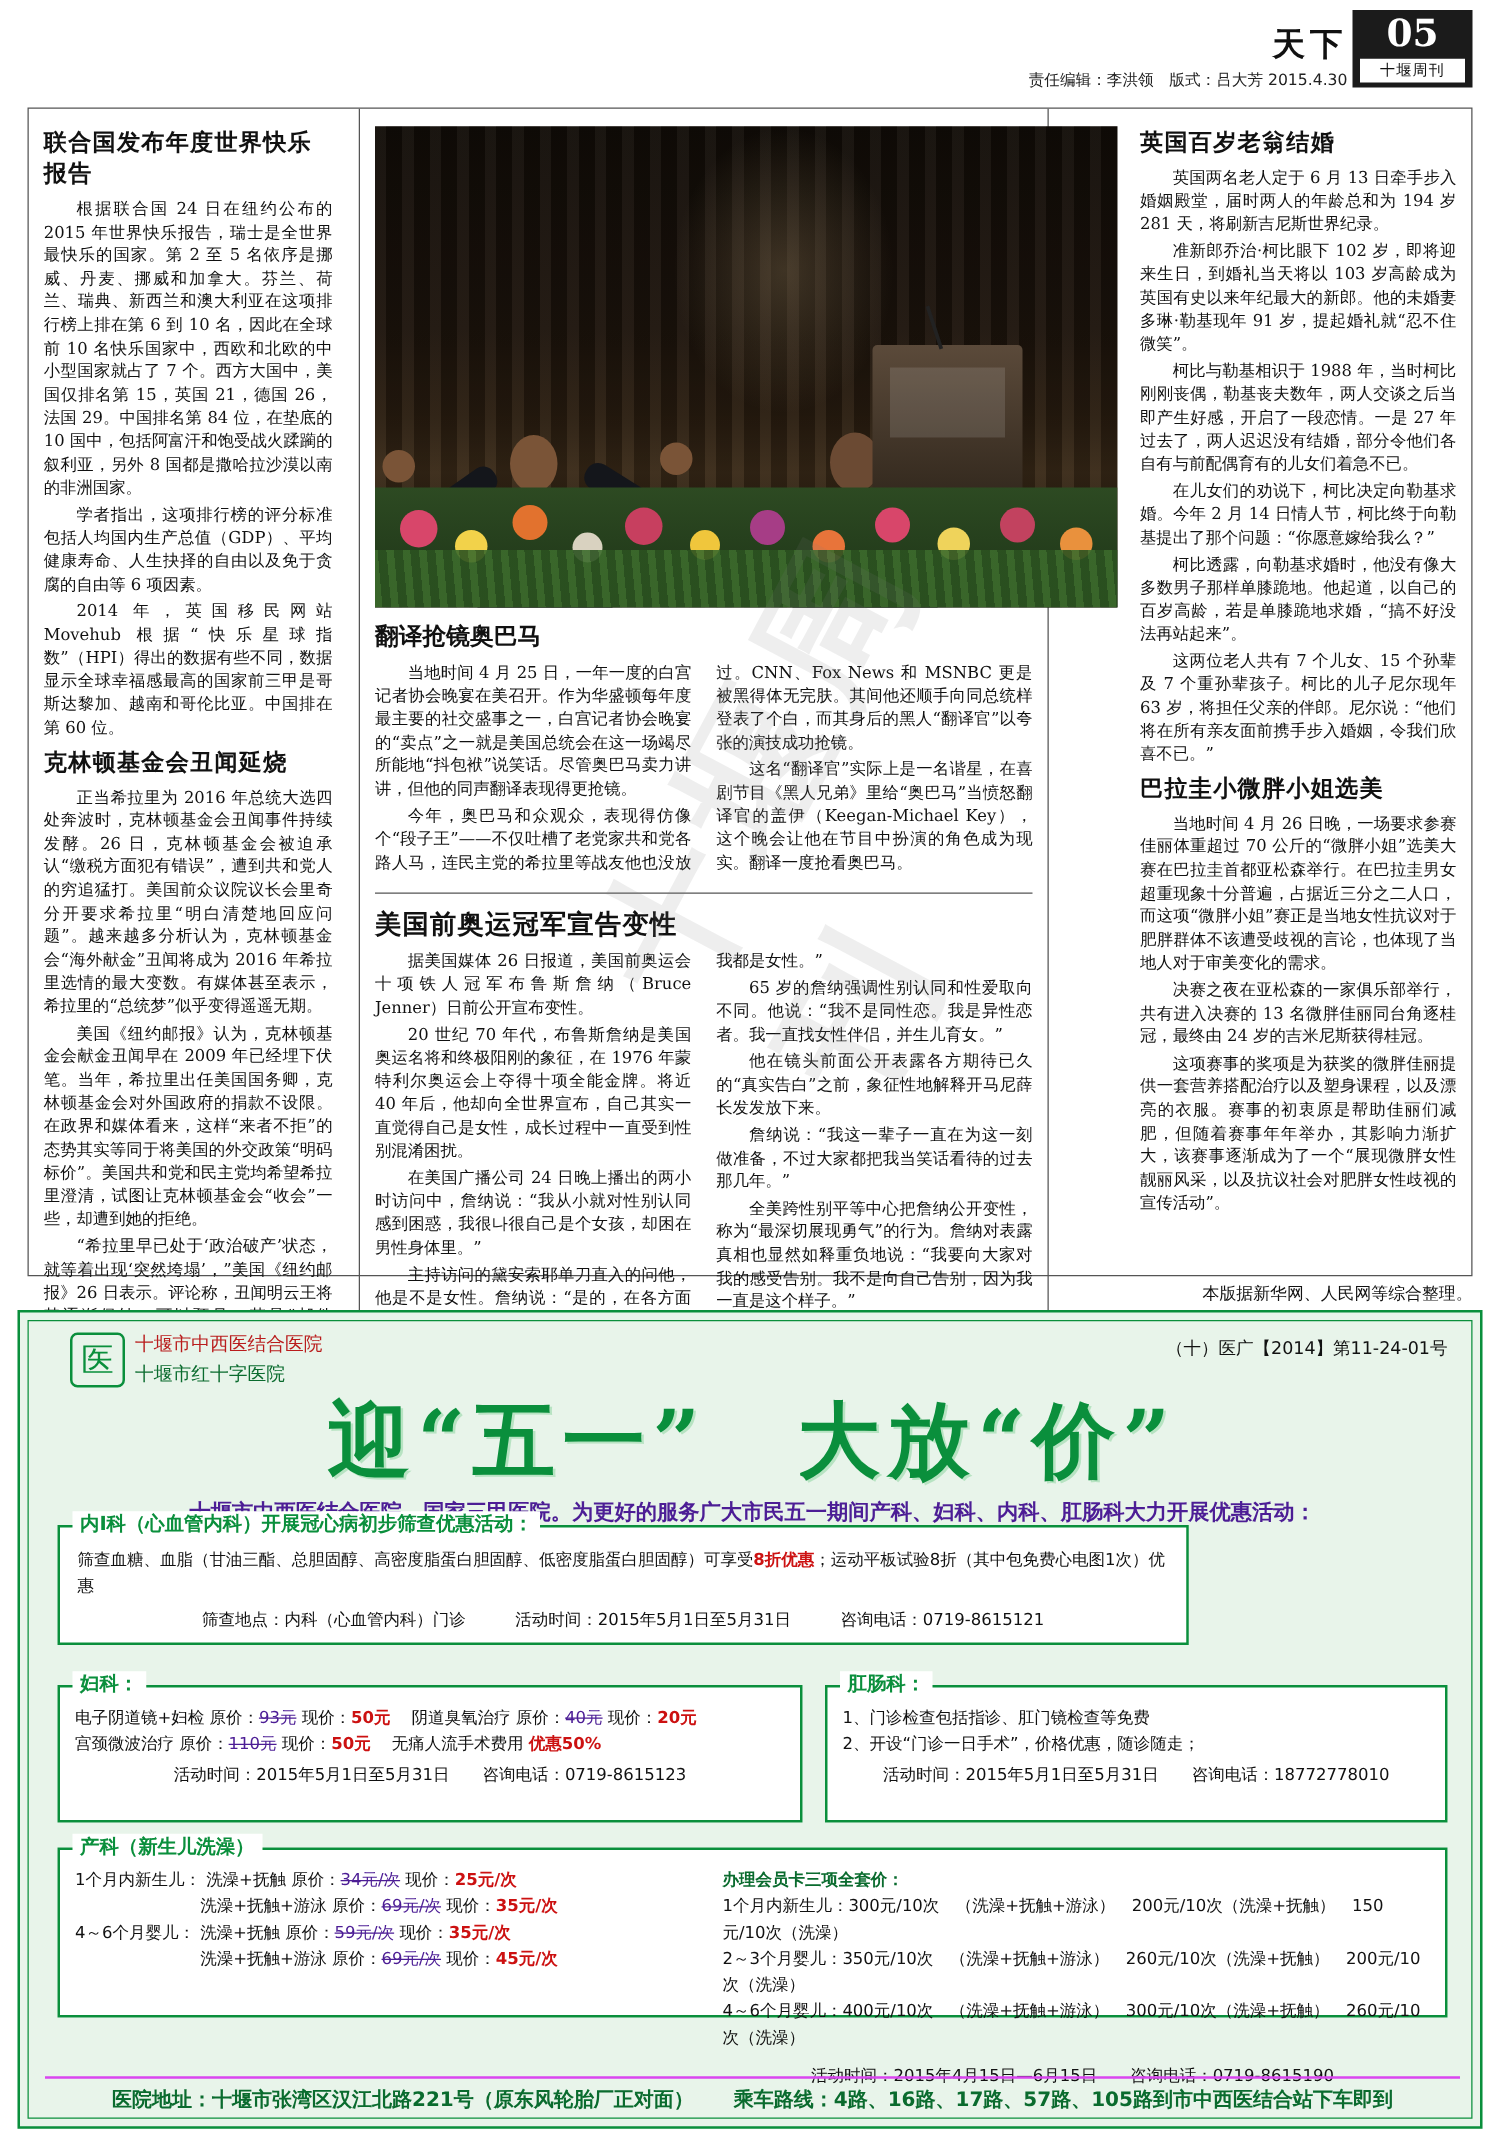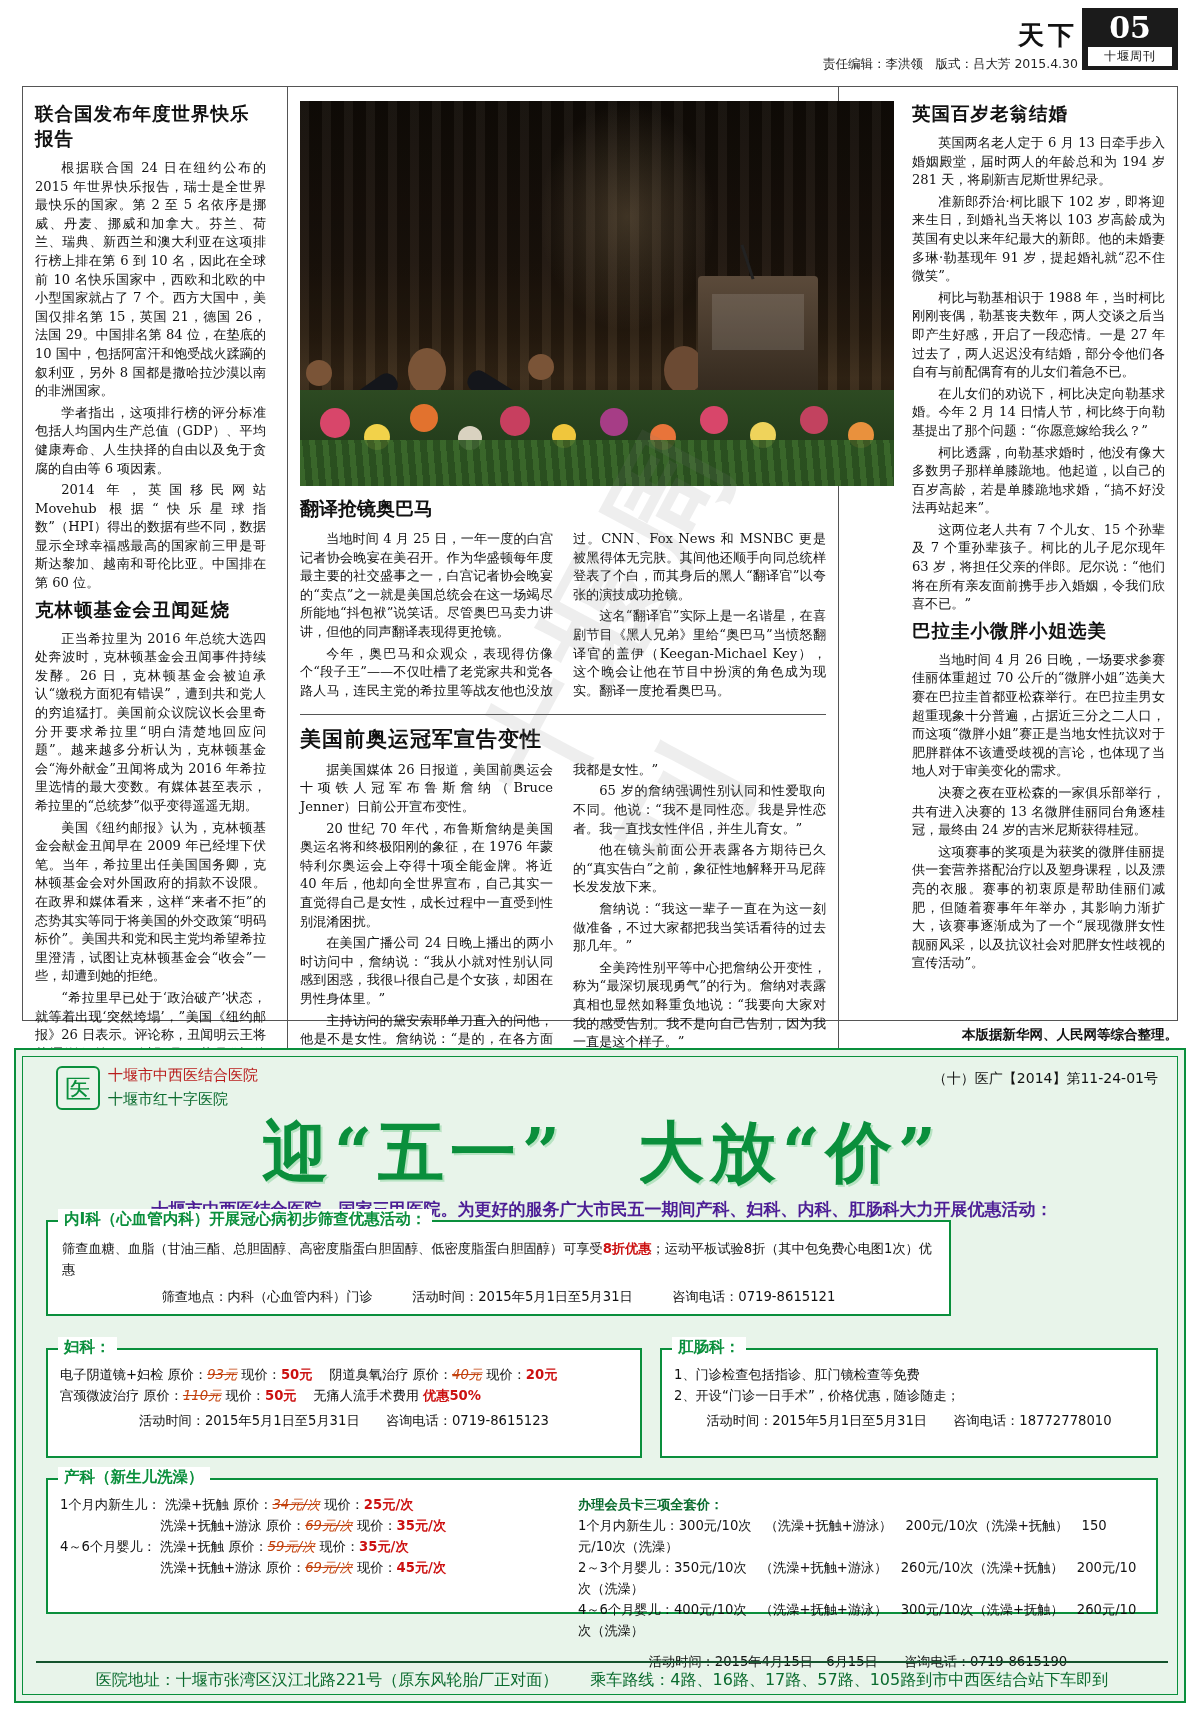--- a/index.html
+++ b/index.html
@@ -99,21 +99,21 @@
      background:linear-gradient(#2d4a22, #1d3317); }
   .fl { position:absolute; border-radius:50%; }
   .grass { position:absolute; bottom:0; left:0; width:594px; height:46px;
      background:repeating-linear-gradient(85deg,#3c6b2c 0 6px,#2b5220 6px 13px); opacity:.9;}
 
   .cap { font-family:"DejaVu Serif","Liberation Serif",serif; font-size:19px; font-weight:bold; margin:2px 0 8px 0;}
   .two-col { column-count:2; column-gap:20px; }
 
   .sourceline {
     position:absolute; left:22px; top:1026px; width:1156px;
-    text-align:right; font-size:13.5px; font-weight:bold;
+    text-align:right; font-size:13.5px; font-weight:normal;
     font-family:"DejaVu Serif","Liberation Serif",serif;
   }
 
   
   .ad {
     position:absolute; left:14px; top:1048px; width:1172px; height:655px;
     background:#e8f4ea; border:2px solid #0a8f3c;
   }
   .ad-inner { position:absolute; inset:6px; border:1px solid #0a8f3c; }
   .logo { position:absolute; left:40px; top:16px; width:44px; height:44px;
@@ -127,25 +127,25 @@
      font-family:"DejaVu Serif","Liberation Serif",serif;
      text-shadow:2px 2px 0 #b7e3c2; }
   .adsub { position:absolute; left:0; top:148px; width:1172px; text-align:center;
      font-size:17px; font-weight:bold; color:#4c1d95; }
 
   .box { position:absolute; border:2px solid #0a8f3c; background:#ffffff; }
   .box-h { position:absolute; left:10px; top:-13px; background:#ffffff; padding:0 6px;
      font-size:15.5px; font-weight:bold; color:#0a8f3c; }
   .bx-line { font-size:13.2px; line-height:21px; color:#111; }
   .red { color:#cc1111; font-weight:bold; }
-  .strike { text-decoration:line-through; color:#c2410c;font-style:italic; }
+  .strike { text-decoration:line-through; color:#4c1d95; }
 
   .addr {
     position:absolute; left:20px; bottom:6px; width:1132px; height:34px;
-    border-top:2px solid #14532d; text-align:center; font-size:16px; font-weight:normal;
+    border-top:2px solid #d946ef; text-align:center; font-size:16px; font-weight:bold;
     color:#0a6b2e; line-height:34px;
   }
 
   .wm {
     position:absolute; left:640px; top:320px; width:520px; height:760px;
     color:rgba(120,120,120,0.13); font-size:120px; font-weight:bold;
     transform:rotate(-62deg); pointer-events:none;
     font-family:"DejaVu Serif",serif; letter-spacing:14px;
   }
 </style>

